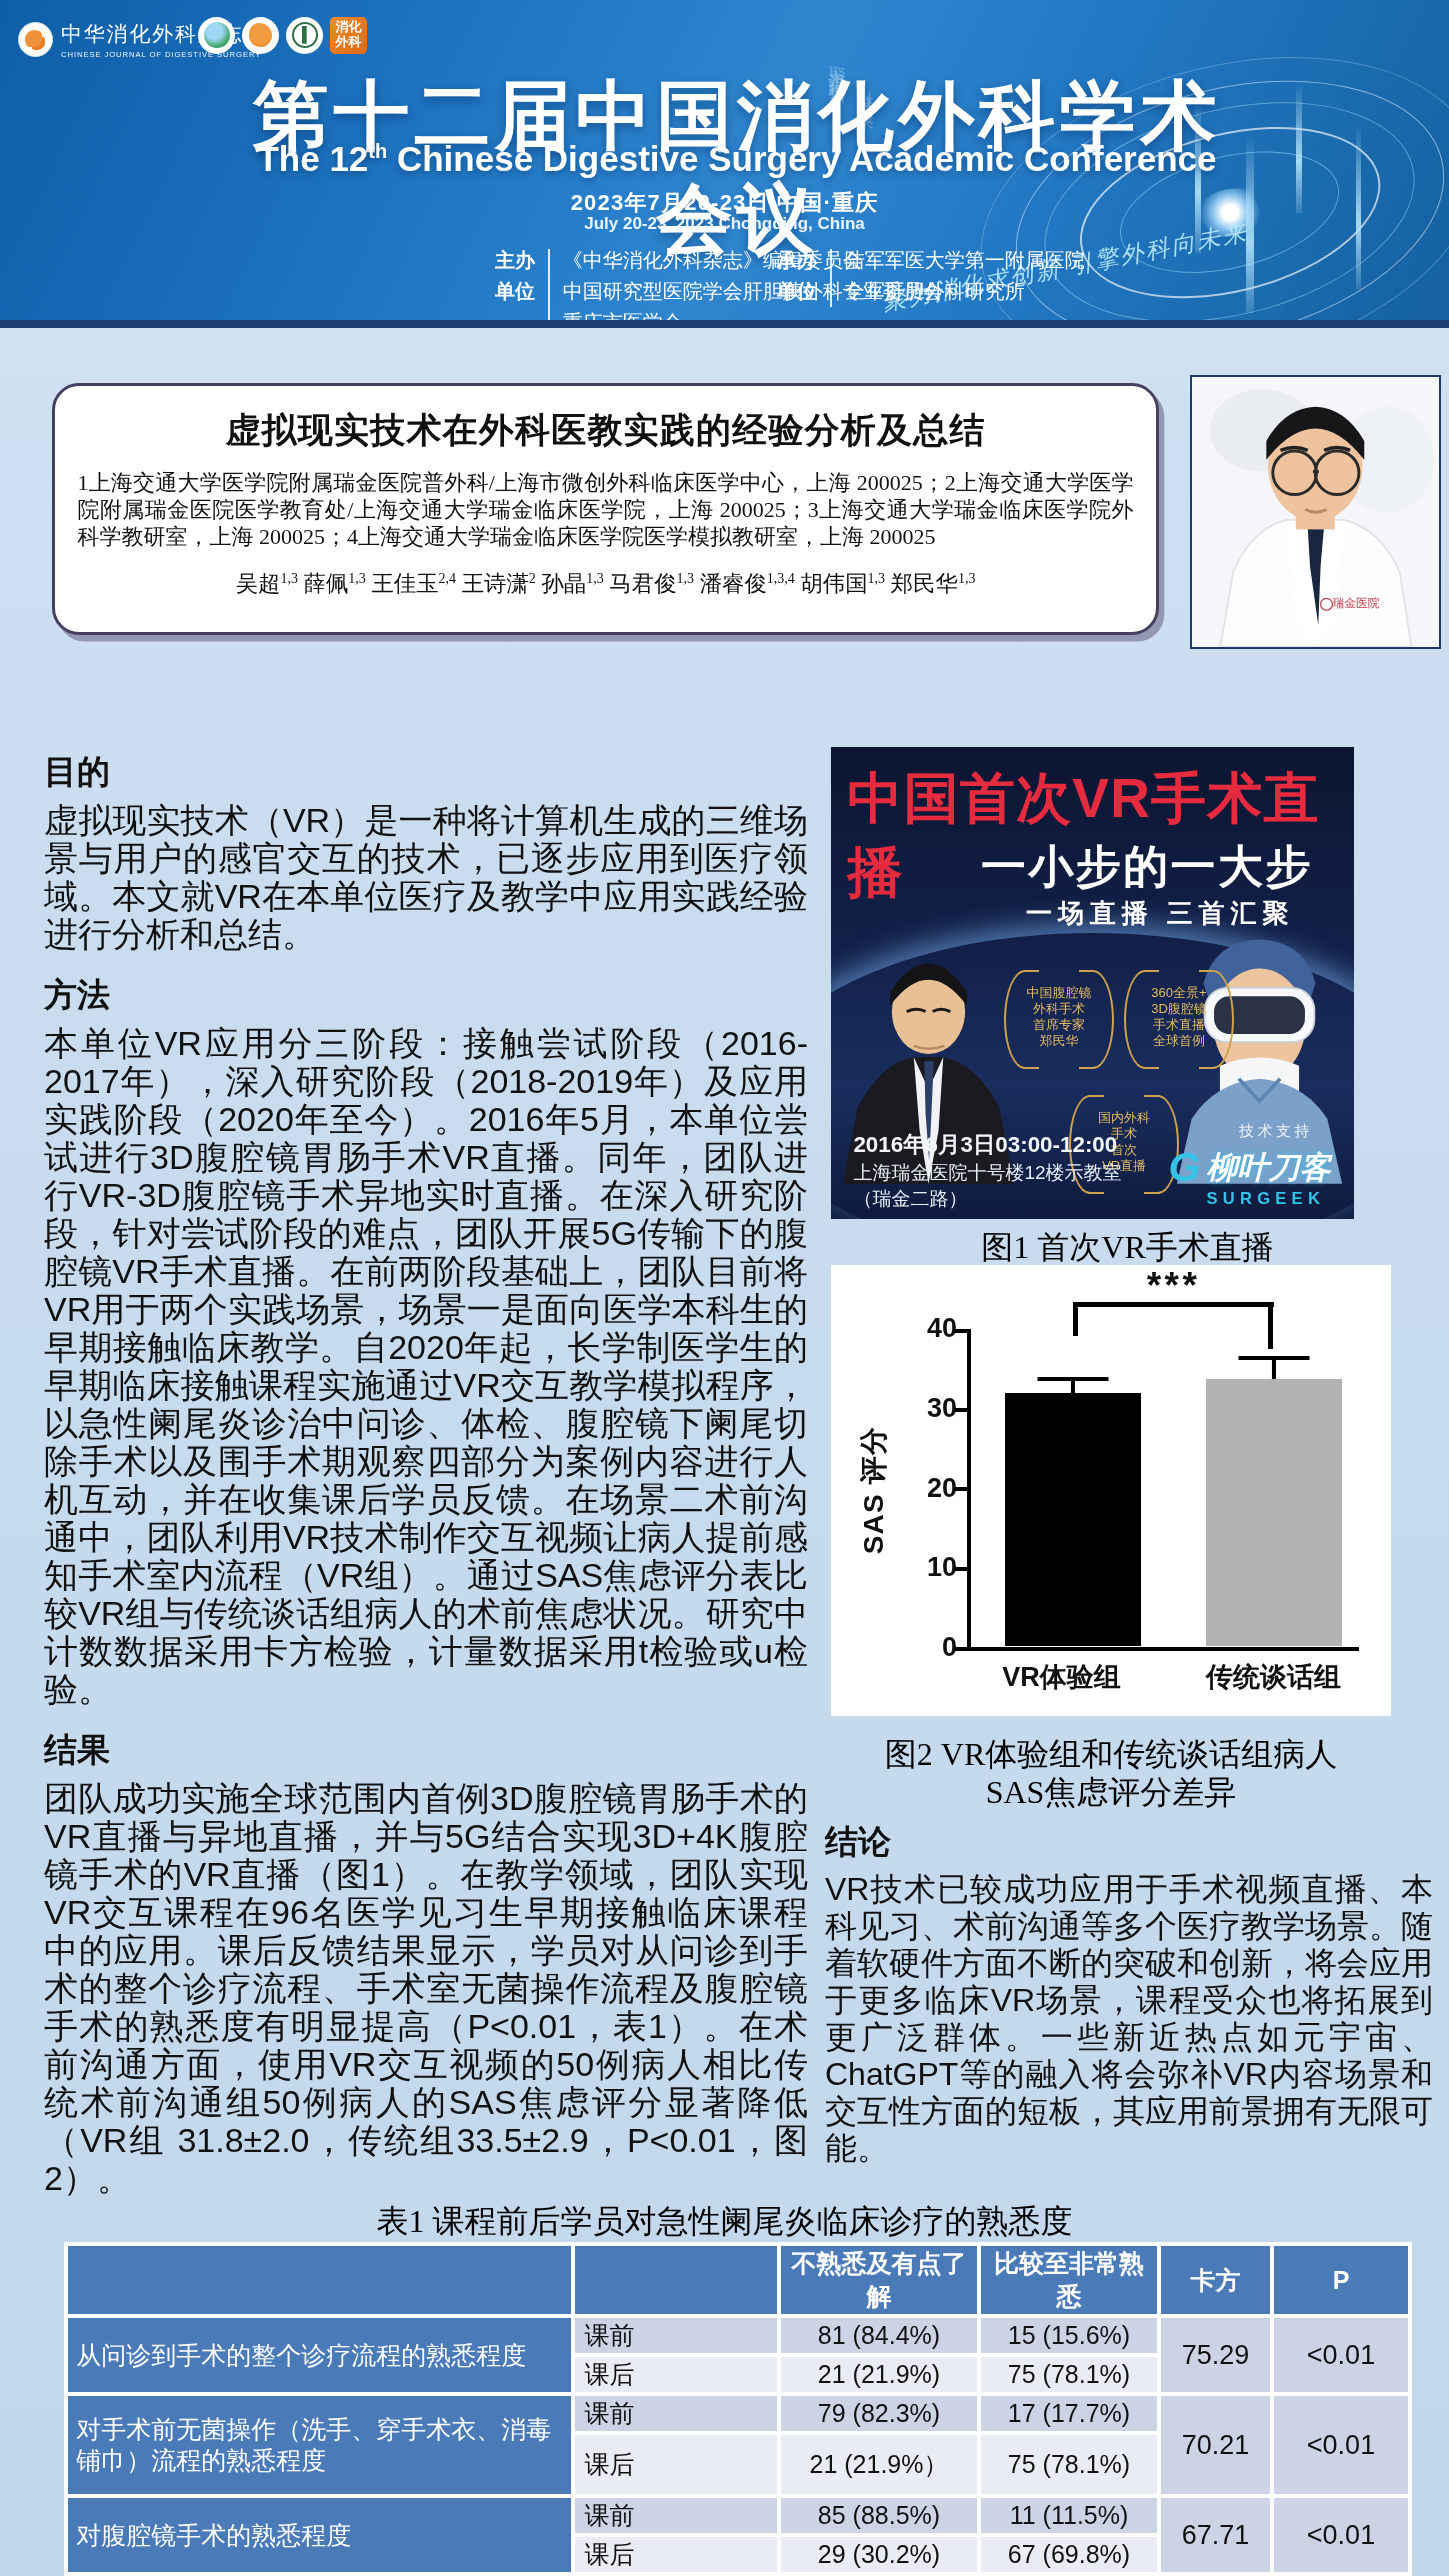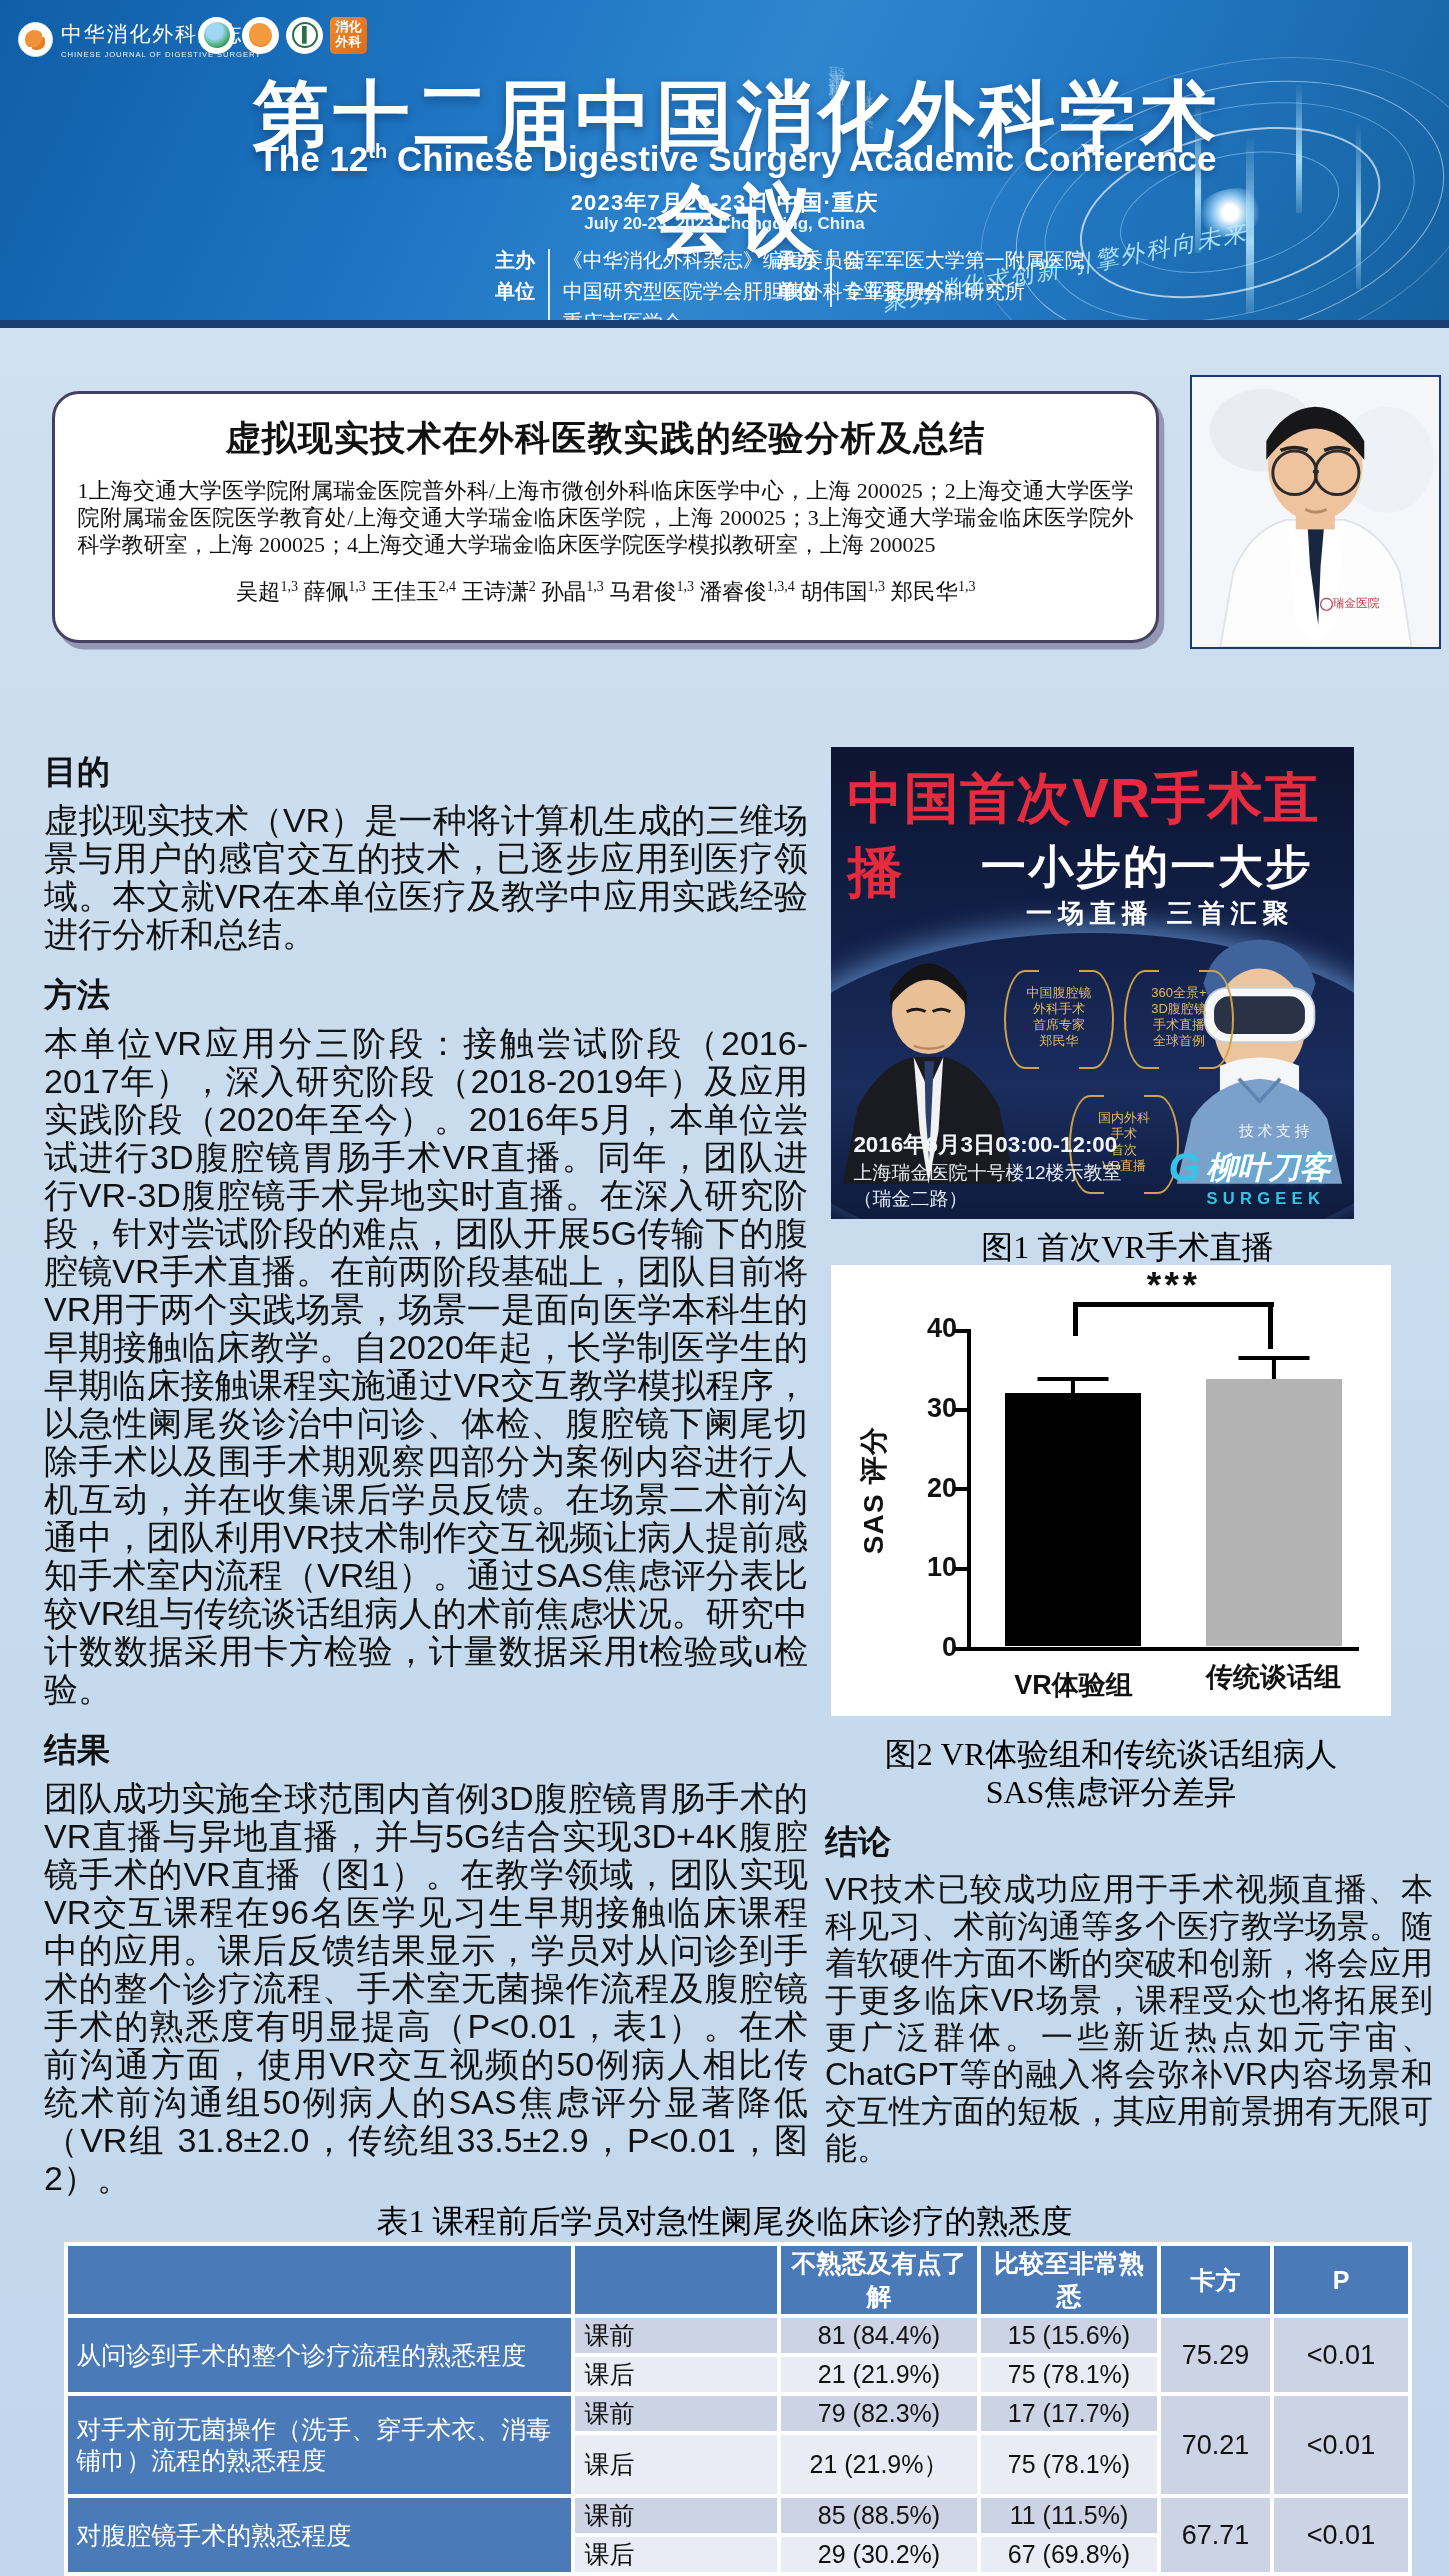--- a/index.html
+++ b/index.html
@@ -47,21 +47,21 @@
     font-size:35px;font-weight:bold;text-shadow:0 2.9px 5.9px rgba(0,40,90,.4);}
   .sub-title sup{font-size:20px;}
   .date-cn{position:absolute;left:0;top:188px;width:1449px;text-align:center;color:#fff;font-size:22px;font-weight:bold;letter-spacing:1.2px;}
   .date-en{position:absolute;left:0;top:214px;width:1449px;text-align:center;color:#eaf4fd;font-size:17px;font-weight:bold;}
   .org-block{position:absolute;top:245px;display:flex;color:#fff;}
   .org-label{font-size:20px;font-weight:bold;line-height:31px;text-align:center;}
   .org-div{width:1.8px;background:rgba(255,255,255,.85);margin:3.5px 13px 0 13px;}
   .org-items{font-size:20px;line-height:31px;}
   
   .card{position:absolute;left:52px;top:383px;width:1107px;height:252px;background:#fff;
-    border:3.5px solid #45405f;border-radius:27px;box-shadow:5.3px 6.5px 0 rgba(90,80,118,.5);margin-top:8px;}
+    border:3.5px solid #45405f;border-radius:27px;box-shadow:5.3px 6.5px 0 rgba(90,80,118,.5);}
   .card-title{margin-top:21px;text-align:center;font-size:35px;font-weight:900;letter-spacing:1.2px;}
   .card-aff{margin:15.3px 22.4px 0 22.4px;font-family:"Liberation Serif",serif;font-size:22px;line-height:27px;text-align:justify;}
   .card-authors{margin-top:17.7px;text-align:center;font-family:"Liberation Serif",serif;font-size:22.4px;}
   .card-authors sup{font-size:14px;}
   .photo{position:absolute;left:1190px;top:375px;width:251px;height:274px;background:#f5f7f9;border:2.4px solid #1d3a6e;}
   
   .col-left{position:absolute;left:44px;top:750px;width:764px;}
   .sec-h{font-size:33px;font-weight:900;margin:20px 0 5.9px 0;}
   .sec-h:first-child{margin-top:0;}
   .sec-p{font-size:34px;line-height:38px;text-align:justify;}
@@ -318,21 +318,21 @@
     <div class="bar-group bg1">
       <div class="bar" style="height: 253px; background: rgb(0, 0, 0);"></div>
       <div class="err-line" style="bottom: 253px; height: 16px;"></div>
       <div class="err-cap" style="bottom: 265px;"></div>
     </div>
     <div class="bar-group bg2">
       <div class="bar" style="height: 267px; background: rgb(179, 179, 179);"></div>
       <div class="err-line" style="bottom: 267px; height: 23px;"></div>
       <div class="err-cap" style="bottom: 286px;"></div>
     </div>
-    <div class="xlab" style="left:154px;margin-top:8px;">VR体验组</div>
+    <div class="xlab" style="left:142px;">VR体验组</div>
     <div class="xlab" style="left:354px;">传统谈话组</div>
   </div>
   <div class="caption" style="left:831px;top:1733px;width:560px;">图2 VR体验组和传统谈话组病人</div>
   <div class="caption" style="left:831px;top:1771px;width:560px;">SAS焦虑评分差异</div>
 
   <div class="col-right-conc">
     <div class="sec-h" style="margin-top:0;">结论</div>
     <div class="conc-p">VR技术已较成功应用于手术视频直播、本科见习、术前沟通等多个医疗教学场景。随着软硬件方面不断的突破和创新，将会应用于更多临床VR场景，课程受众也将拓展到更广泛群体。一些新近热点如元宇宙、ChatGPT等的融入将会弥补VR内容场景和交互性方面的短板，其应用前景拥有无限可能。</div>
   </div>
 

